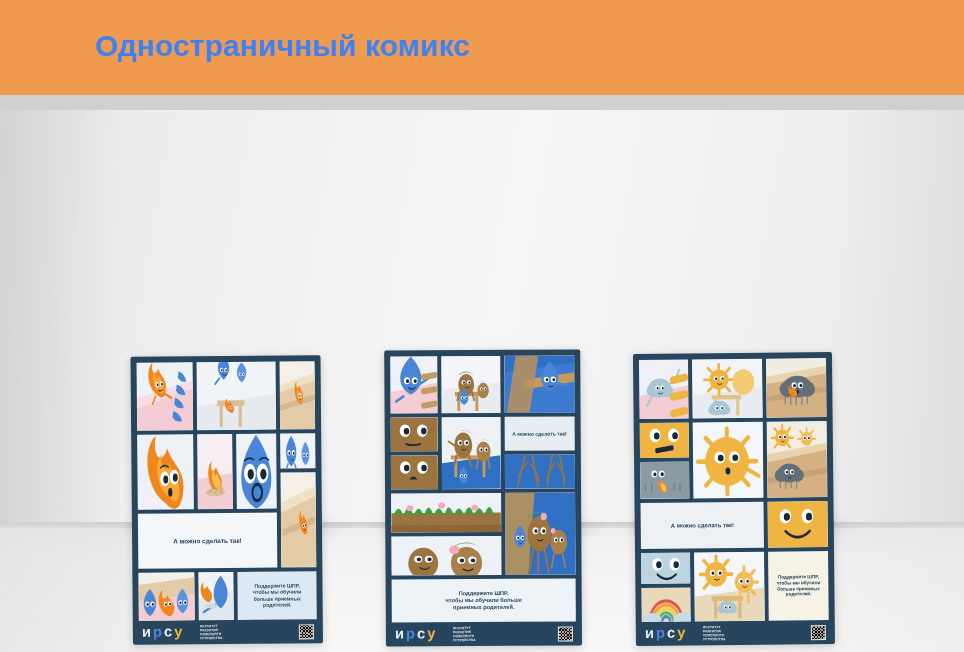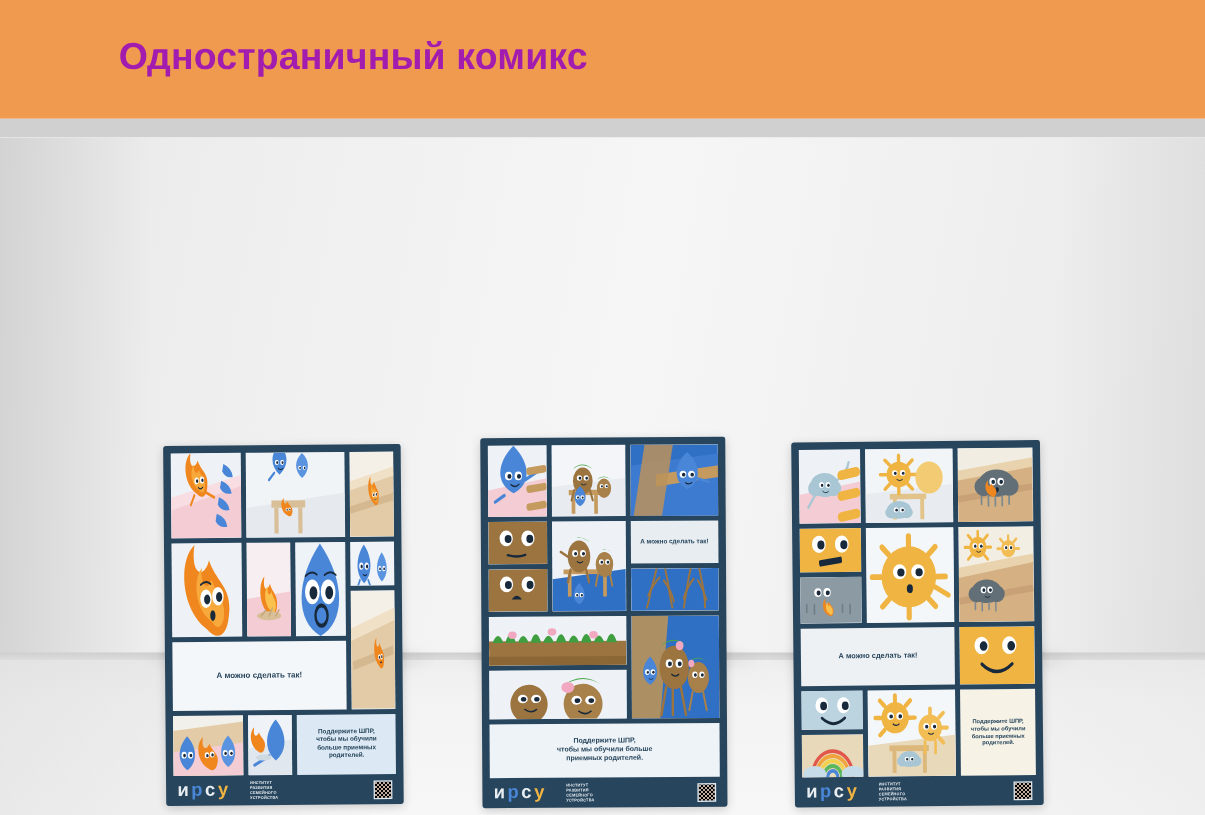--- a/index.html
+++ b/index.html
@@ -10,21 +10,21 @@
     background:#ffffff;
   }
 
   
   .header-band{
     position:absolute; left:0; top:0; width:964px; height:95px;
     background:#f09a4f;
   }
   .header-title{
     position:absolute; left:95px; top:29px;
-    font-size:30px; font-weight:bold; color:#a21caf;
+    font-size:30px; font-weight:bold; color:#3b82f6;
     letter-spacing:0.1px; white-space:nowrap;
   }
   .header-underband{
     position:absolute; left:0; top:95px; width:964px; height:15px;
     background:#d0d0d0;
   }
 
   
   .scene{
     position:absolute; left:0; top:110px; width:964px; height:542px;

